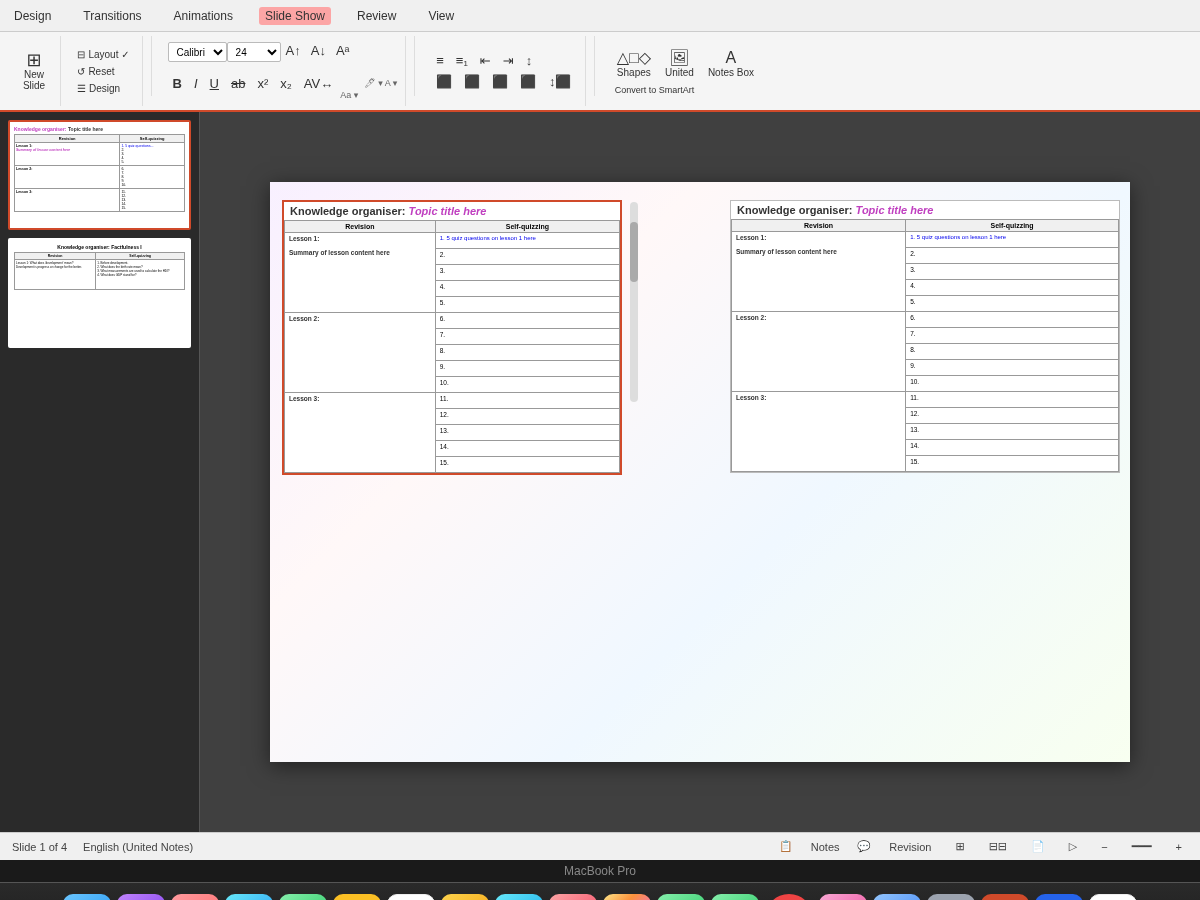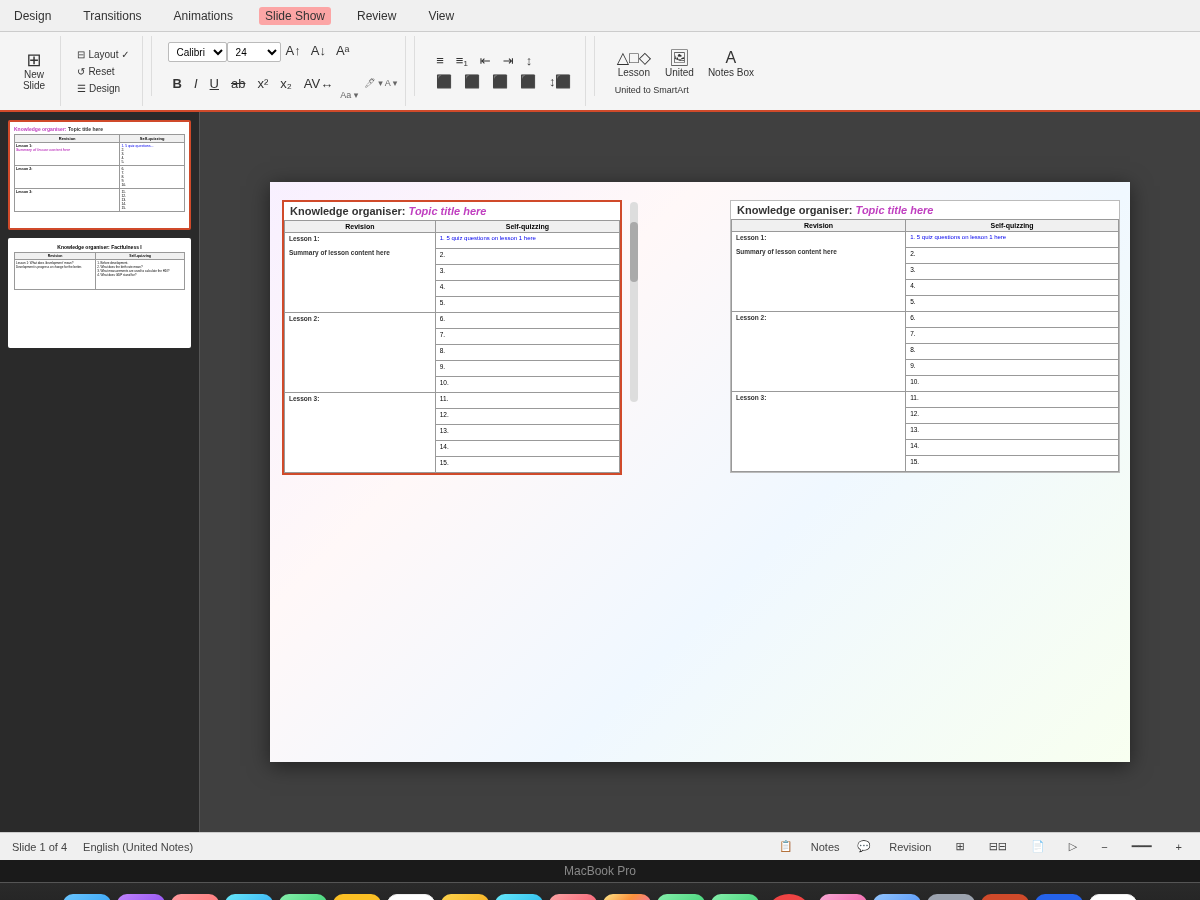--- a/index.html
+++ b/index.html
@@ -352,33 +352,33 @@
       <span class="fmt-btn">↕⬛</span>
     </div>
   </div>
 
   <div class="divider-v"></div>
 
   <div class="ribbon-group" style="align-items:flex-start; gap:4px; border-right:none;">
     <div class="format-row">
       <div class="ribbon-btn" style="font-size:10px;">
         <div style="font-size:16px;">△□◇</div>
-        <div>Lesson</div>
+        <div>Shapes</div>
       </div>
       <div class="ribbon-btn" style="font-size:10px;">
         <div style="font-size:16px;">🖼</div>
         <div>United</div>
       </div>
       <div class="ribbon-btn" style="font-size:10px;">
         <div style="font-size:16px;">A</div>
         <div>Notes Box</div>
       </div>
     </div>
     <div class="ribbon-small-btn" style="font-size:9px;">
-      <span>United to SmartArt</span>
+      <span>Convert to SmartArt</span>
     </div>
   </div>
 </div>
 
 <div class="workspace">
 
   <div class="slide-panel">
 
     <div class="slide-thumb active">
 

